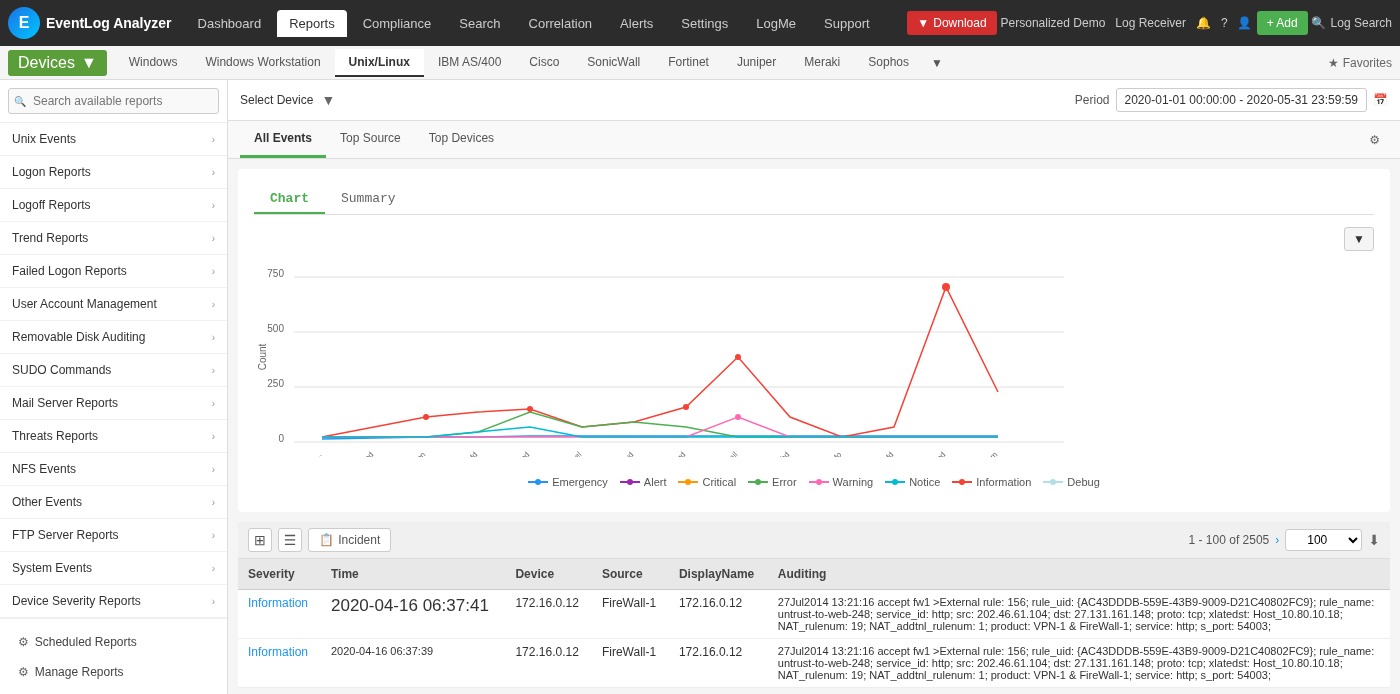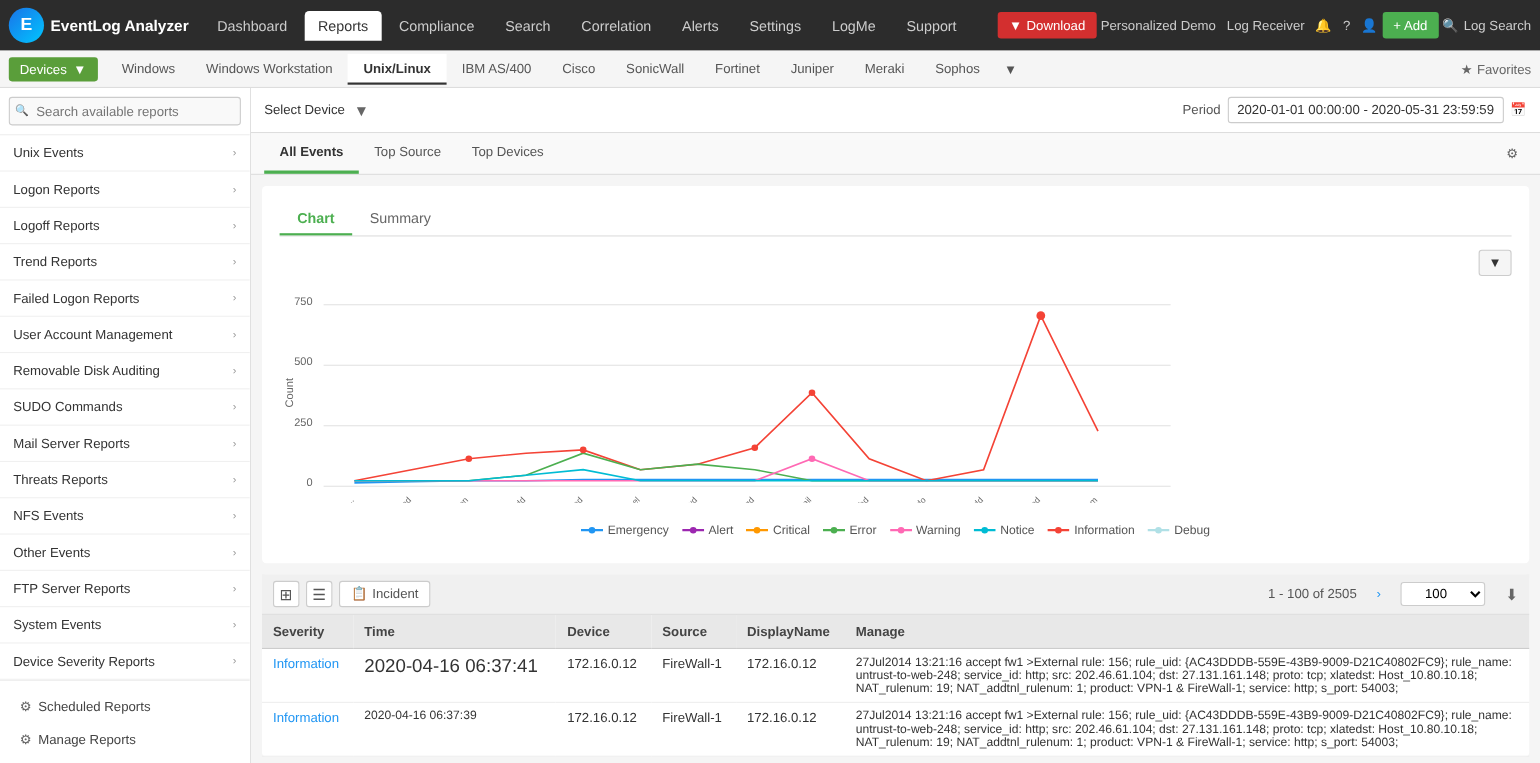--- a/index.html
+++ b/index.html
@@ -13,21 +13,21 @@
     .logo-icon { width: 32px; height: 32px; background: linear-gradient(135deg, #1a73e8, #00c6ff); border-radius: 50%; display: flex; align-items: center; justify-content: center; color: white; font-size: 16px; }
     .nav-item { color: #ccc; padding: 6px 12px; cursor: pointer; font-size: 13px; border-radius: 3px; }
     .nav-item.active { background: white; color: #333; border-radius: 4px 4px 0 0; }
     .nav-spacer { flex: 1; }
     .download-btn { background: #d32f2f; color: white; padding: 5px 10px; border-radius: 3px; font-size: 12px; cursor: pointer; display: flex; align-items: center; gap: 4px; }
     .top-right-actions { display: flex; align-items: center; gap: 10px; color: #ccc; font-size: 12px; }
     .add-btn { background: #4caf50; color: white; padding: 5px 10px; border-radius: 3px; cursor: pointer; display: flex; align-items: flex-end; gap: 4px; }
 
     
     .device-tabs { display: flex; align-items: center; background: #f5f5f5; border-bottom: 1px solid #ddd; padding: 0 8px; height: 34px; }
-    .device-selector { background: #5a9e3a; color: white; padding: 4px 10px; border-radius: 3px; cursor: pointer; display: flex; align-items: center; gap: 6px; font-size: 12px; margin-right: 8px; }
+    .device-selector { background: #5a9e3a; color: white; padding: 4px 10px; border-radius: 3px; cursor: pointer; display: flex; align-items: center; gap: 6px; font-size: 16px; margin-right: 8px; }
     .device-tab { padding: 6px 14px; cursor: pointer; font-size: 12px; color: #555; border-bottom: 2px solid transparent; }
     .device-tab.active { color: #333; border-bottom: 2px solid #333; font-weight: bold; background: white; }
     .more-tabs { padding: 6px 8px; cursor: pointer; color: #555; }
     .favorites-btn { margin-left: auto; color: #666; cursor: pointer; display: flex; align-items: center; gap: 4px; font-size: 12px; }
 
     
     .main-layout { display: flex; height: calc(694px - 80px); }
 
     
     .sidebar { width: 228px; min-width: 228px; background: #fff; border-right: 1px solid #ddd; overflow-y: auto; display: flex; flex-direction: column; }
@@ -55,38 +55,38 @@
     .calendar-icon { color: #666; cursor: pointer; }
 
     
     .sub-tabs { display: flex; align-items: center; background: #f9f9f9; border-bottom: 1px solid #ddd; padding: 0 12px; }
     .sub-tab { padding: 10px 14px; cursor: pointer; font-size: 12px; color: #555; border-bottom: 3px solid transparent; }
     .sub-tab.active { color: #333; border-bottom: 3px solid #4caf50; font-weight: bold; }
     .sub-tabs-right { margin-left: auto; padding: 8px; cursor: pointer; color: #666; }
 
     
     .chart-area { background: white; margin: 10px; border-radius: 4px; padding: 16px; }
-    .chart-tabs { display: flex; gap: 0; margin-bottom: 12px; border-bottom: 1px solid #ddd; }
+    .chart-tabs { display: flex; gap: 0; margin-bottom: 12px; border-bottom: 1px solid #ddd; font-family: Liberation Mono, monospace; }
     .chart-tab { padding: 6px 16px; cursor: pointer; font-size: 13px; color: #666; border-bottom: 2px solid transparent; }
     .chart-tab.active { color: #4caf50; border-bottom: 2px solid #4caf50; font-weight: bold; }
 
     
     .chart-container { position: relative; }
     .chart-collapse { position: absolute; top: 0; right: 0; background: #f5f5f5; border: 1px solid #ccc; padding: 4px 8px; cursor: pointer; border-radius: 3px; font-size: 12px; }
 
     
     .chart-legend { display: flex; flex-wrap: wrap; gap: 12px; margin-top: 8px; padding: 8px 0; justify-content: center; }
     .legend-item { display: flex; align-items: center; gap: 4px; font-size: 11px; color: #555; }
 
     
     .table-area { background: white; margin: 10px; border-radius: 4px; }
     .table-toolbar { display: flex; align-items: center; padding: 6px 10px; background: #f0f0f0; border-bottom: 1px solid #ddd; gap: 6px; }
     .table-icon-btn { cursor: pointer; padding: 3px 5px; border: 1px solid #ccc; background: white; border-radius: 3px; color: #555; font-size: 14px; }
     .incident-btn { display: flex; align-items: center; gap: 4px; padding: 4px 10px; border: 1px solid #ccc; background: white; border-radius: 3px; cursor: pointer; font-size: 12px; color: #555; }
-    .pagination { margin-left: auto; display: flex; align-items: center; gap: 18px; font-size: 12px; color: #555; }
+    .pagination { margin-left: auto; display: flex; align-items: center; gap: 6px; font-size: 12px; color: #555; }
     .page-btn { cursor: pointer; color: #2196F3; }
     .per-page { border: 1px solid #ccc; border-radius: 3px; padding: 2px 17px; font-size: 12px; background: white; cursor: pointer; }
     .export-btn { cursor: pointer; color: #666; font-size: 14px; }
 
     table { width: 100%; border-collapse: collapse; font-size: 12px; }
     thead th { background: #e8e8e8; padding: 8px 10px; text-align: left; font-weight: bold; color: #444; border-bottom: 1px solid #ccc; }
     tbody tr { border-bottom: 1px solid #eee; }
     tbody td { padding: 6px 10px; vertical-align: top; }
     .severity-info { color: #2196F3; }
     .msg-cell { color: #333; font-size: 11px; max-width: 600px; }
@@ -402,21 +402,21 @@
       </div>
 
       <table>
         <thead>
           <tr>
             <th>Severity</th>
             <th>Time</th>
             <th>Device</th>
             <th>Source</th>
             <th>DisplayName</th>
-            <th>Manage</th>
+            <th>Auditing</th>
           </tr>
         </thead>
         <tbody>
           <tr>
             <td><span class="severity-info">Information</span></td>
             <td style="white-space:nowrap;font-size:17px;">2020-04-16 06:37:41</td>
             <td>172.16.0.12</td>
             <td>FireWall-1</td>
             <td>172.16.0.12</td>
             <td class="msg-cell">27Jul2014 13:21:16 accept fw1 &gt;External rule: 156; rule_uid: {AC43DDDB-559E-43B9-9009-D21C40802FC9}; rule_name: untrust-to-web-248; service_id: http; src: 202.46.61.104; dst: 27.131.161.148; proto: tcp; xlatedst: Host_10.80.10.18; NAT_rulenum: 19; NAT_addtnl_rulenum: 1; product: VPN-1 &amp; FireWall-1; service: http; s_port: 54003;</td>

